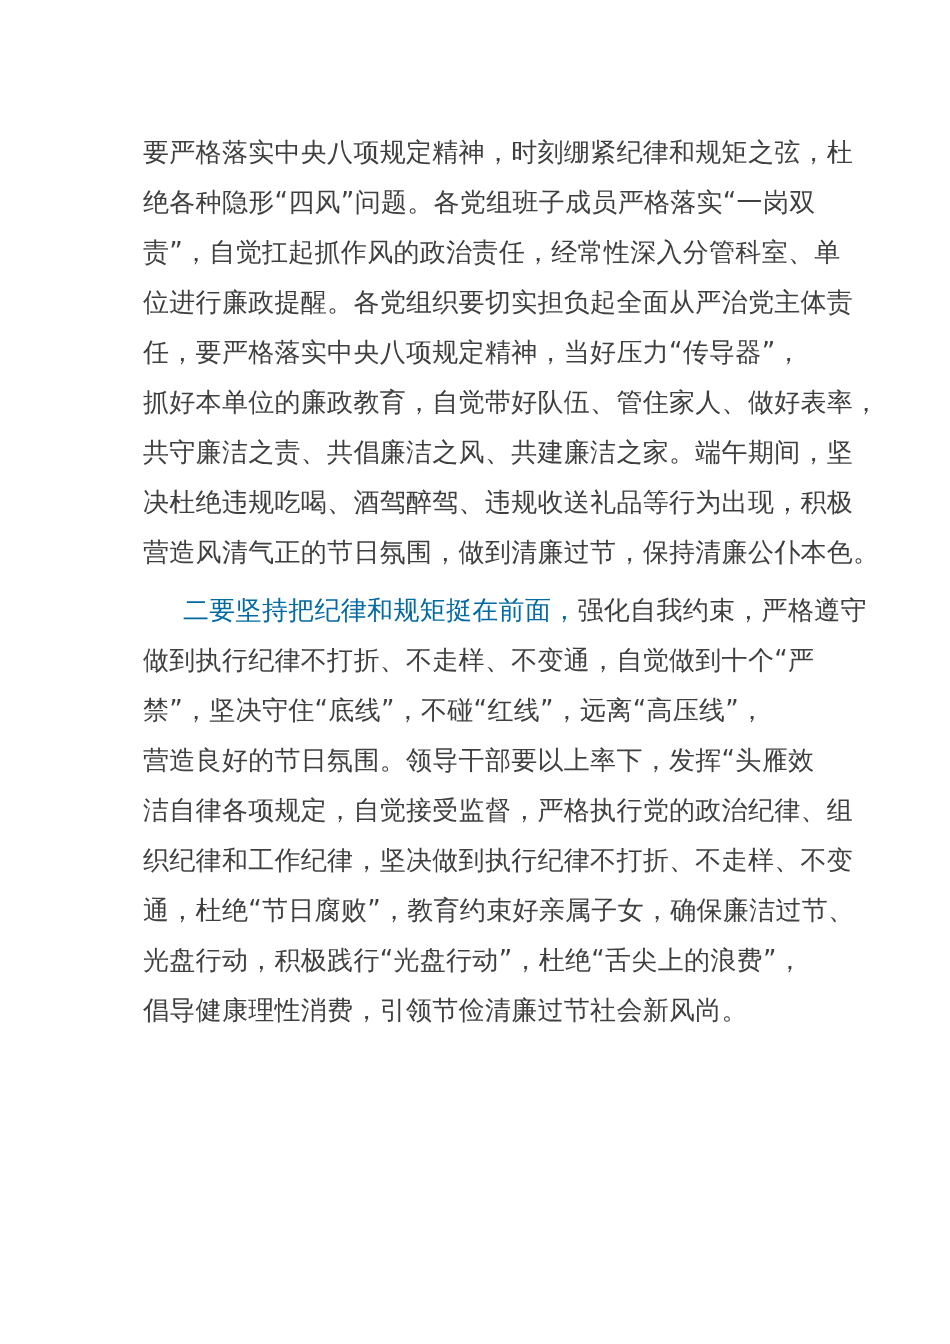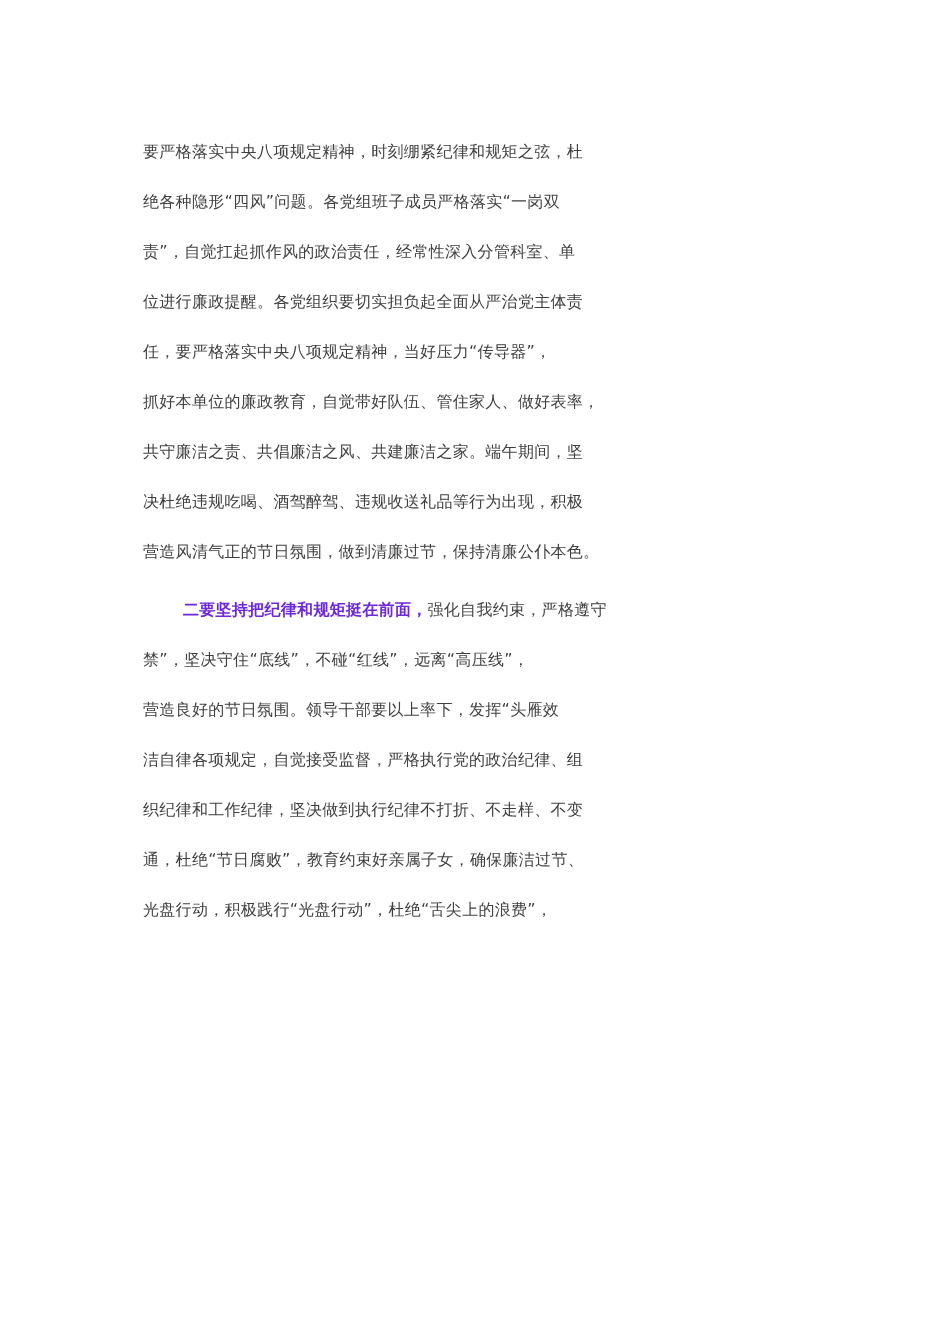--- a/index.html
+++ b/index.html
@@ -3,26 +3,26 @@
 <meta charset="utf-8">
 <style>
   html, body { margin: 0; padding: 0; background: #ffffff; }
   body { width: 950px; height: 1344px; position: relative; overflow: hidden; }
   .page {
     position: absolute; left: 143px; top: 127px; width: 680px;
     font-family: "DejaVu Sans", "Liberation Sans", sans-serif;
     color: #3f3f3f;
   }
   .line {
-    height: 50px; line-height: 50px; font-size: 16px;
+    height: 50px; line-height: 50px; font-size: 26px;
     white-space: nowrap; letter-spacing: 0.3px;
   }
   .para-gap { height: 8px; }
   .indent { padding-left: 40px; }
-  .bold { font-weight: bold; color: #6d28d9; }
+  .bold { font-weight: normal; color: #0369a1; }
 </style>
 </head>
 <body>
 
 <div class="page">
   <div>
     <div class="line">要严格落实中央八项规定精神，时刻绷紧纪律和规矩之弦，杜</div>
     <div class="line">绝各种隐形“四风”问题。各党组班子成员严格落实“一岗双</div>
     <div class="line">责”，自觉扛起抓作风的政治责任，经常性深入分管科室、单</div>
     <div class="line">位进行廉政提醒。各党组织要切实担负起全面从严治党主体责</div>
@@ -32,20 +32,22 @@
     <div class="line">决杜绝违规吃喝、酒驾醉驾、违规收送礼品等行为出现，积极</div>
     <div class="line">营造风清气正的节日氛围，做到清廉过节，保持清廉公仆本色。</div>
   </div>
 
   <div class="para-gap"></div>
 
   <div>
     <div class="line indent">
       <span class="bold">二要坚持把纪律和规矩挺在前面，</span><span>强化自我约束，严格遵守</span>
     </div>
+    <div class="line">做到执行纪律不打折、不走样、不变通，自觉做到十个“严</div>
     <div class="line">禁”，坚决守住“底线”，不碰“红线”，远离“高压线”，</div>
     <div class="line">营造良好的节日氛围。领导干部要以上率下，发挥“头雁效</div>
     <div class="line">洁自律各项规定，自觉接受监督，严格执行党的政治纪律、组</div>
     <div class="line">织纪律和工作纪律，坚决做到执行纪律不打折、不走样、不变</div>
     <div class="line">通，杜绝“节日腐败”，教育约束好亲属子女，确保廉洁过节、</div>
     <div class="line">光盘行动，积极践行“光盘行动”，杜绝“舌尖上的浪费”，</div>
+    <div class="line">倡导健康理性消费，引领节俭清廉过节社会新风尚。</div>
   </div>
 </div>
 
 </body></html>

